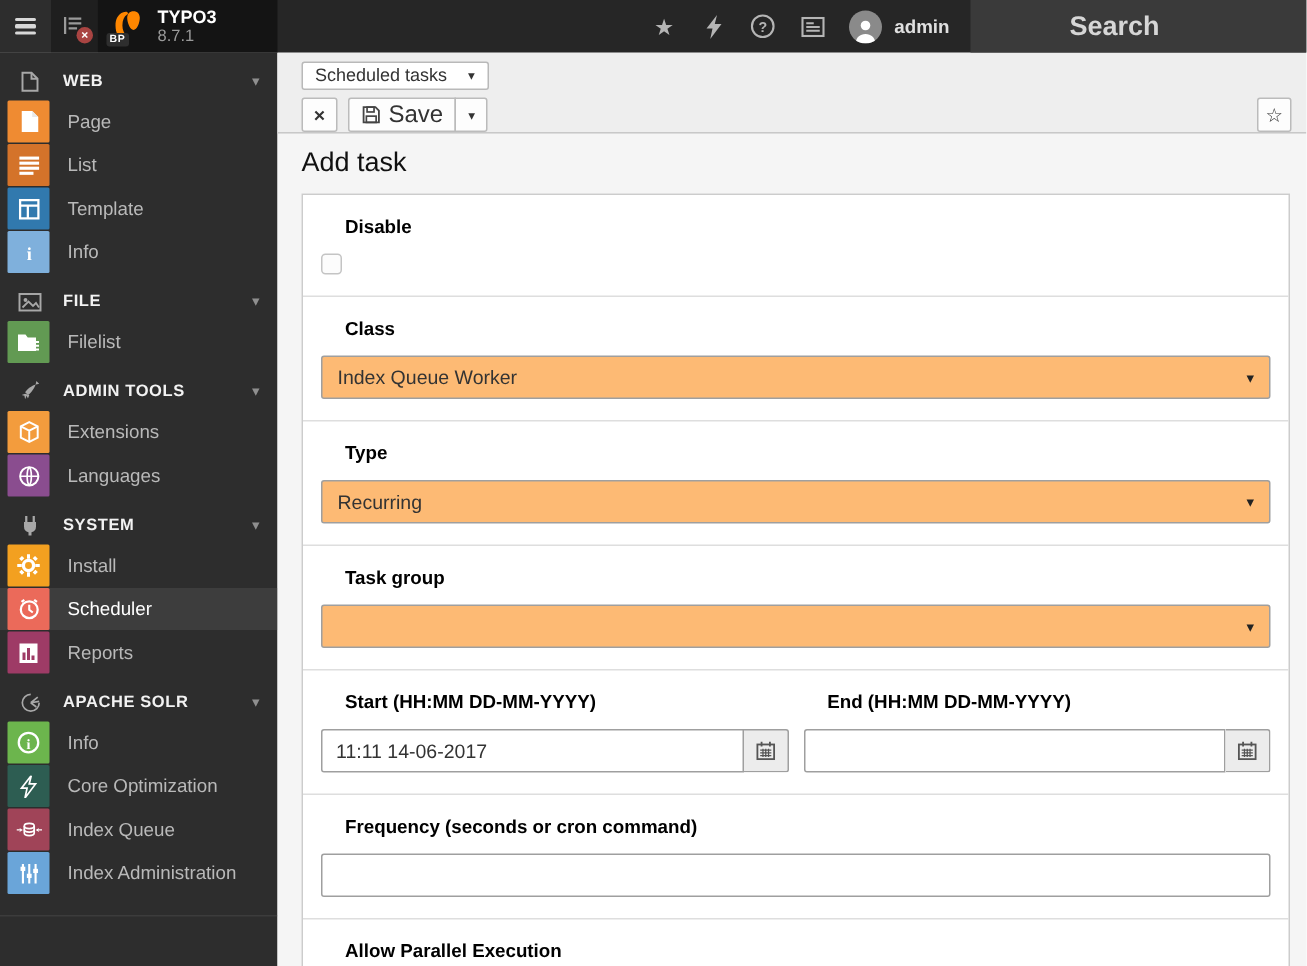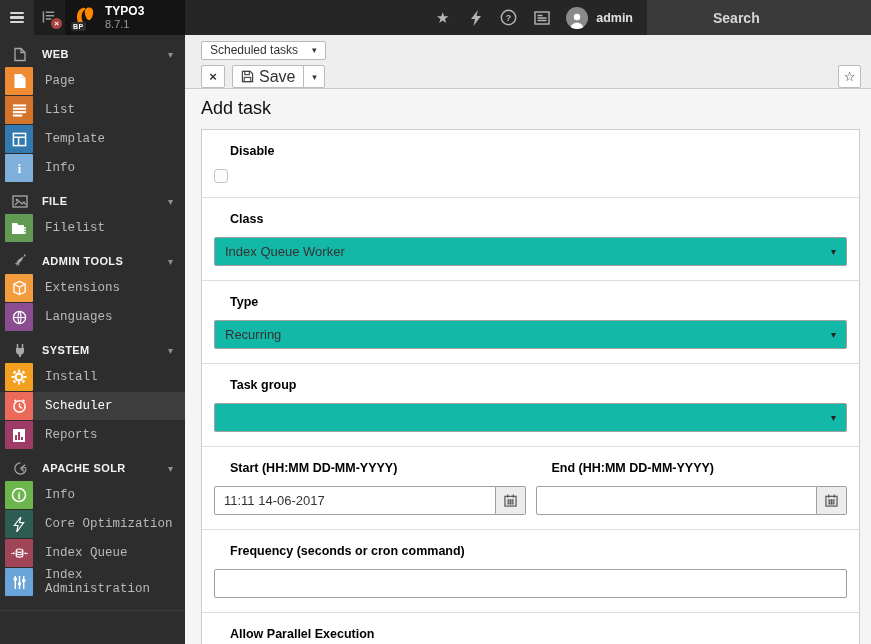--- a/index.html
+++ b/index.html
@@ -48,21 +48,21 @@
   .tb-user .avatar {
     width: 22px; height: 22px; border-radius: 50%; background: #8a8a8a; overflow: hidden;
     display: flex; align-items: flex-end; justify-content: center;
   }
   .tb-user .uname { color: #e0e0e0; font-size: 12.5px; font-weight: bold; }
   .tb-search {
     width: 224px; background: #3a3a3a; display: flex; align-items: center; padding: 0 12px; gap: 9px;
   }
   .tb-search input {
     background: transparent; border: none; outline: none; color: #fca5a5;
-    font-size: 14px; font-weight: bold; width: 150px; font-family: "Liberation Sans", sans-serif; margin-left: 45px;
+    font-size: 18px; font-weight: bold; width: 150px; font-family: "Liberation Sans", sans-serif; margin-left: 45px;
   }
   .tb-search input::placeholder { color: #d6d6d6; opacity: 1; }
 
   
   .sidebar {
     position: absolute; top: 35px; left: 0; width: 185px; bottom: 0;
     background: #2d2d2d; overflow: hidden;
   }
   .sb-section { margin-top: 6px; }
   .sb-header {
@@ -73,21 +73,21 @@
   .sb-header .caret { margin-left: auto; color: #8f8f8f; font-size: 10px; }
   .sb-item {
     height: 28px; margin-bottom: 1px; display: flex; align-items: center;
     padding-left: 5px; cursor: pointer; color: #b9b9b9;
   }
   .sb-item.active { background: #3d3d3d; color: #ffffff; }
   .sb-icon {
     width: 28px; height: 28px; border-radius: 1px; flex: 0 0 auto;
     display: flex; align-items: center; justify-content: center;
   }
-  .sb-label { font-size: 12.5px; margin-left: 12px; font-family: Liberation Mono, monospace; }
+  .sb-label { font-size: 12.5px; margin-left: 12px; }
   .sb-divider { border-top: 1px solid #3c3c3c; margin: 14px 0 0 0; }
 
   
   .main { position: absolute; top: 35px; left: 185px; right: 0; bottom: 0; background: #f5f5f5; overflow: hidden; }
   .docheader {
     height: 54px; background: #eeeeee; border-bottom: 1px solid #c8c8c8; padding: 4px 10px 0 16px;
   }
   .dh-row1 { height: 22px; display: flex; align-items: center; }
   .module-select {
     display: inline-flex; align-items: center; gap: 14px; background: #fff;
@@ -111,21 +111,21 @@
 
   .panel { background: #fff; border: 1px solid #cccccc; margin-top: 10px; margin-right: -5px; }
   .form-group { padding: 14px 12px; }
   .form-group + .form-group { border-top: 1px solid #dedede; }
   .flabel { display: block; font-size: 12.5px; font-weight: bold; color: #000; margin-bottom: 11px; padding-left: 16px; }
   .cb {
     appearance: none; -webkit-appearance: none; width: 14px; height: 14px;
     border: 1px solid #c4c4c4; border-radius: 3px; background: #fcfcfc; cursor: pointer; display: block;
   }
   .select {
-    height: 29px; border: 1px solid #9f9f9f; border-radius: 2px; background: #14b8a6;
+    height: 29px; border: 1px solid #9f9f9f; border-radius: 2px; background: #fdba74;
     display: flex; align-items: center; justify-content: space-between; padding: 0 10px;
     font-size: 13px; color: #333; cursor: pointer;
   }
   .select .sel-caret { font-size: 10px; color: #222; }
   .two-col { display: flex; gap: 10px; }
   .two-col .col { flex: 1; min-width: 0; }
   .input-group { display: flex; }
   .input-group input, .text-input {
     height: 29px; border: 1px solid #9f9f9f; border-radius: 2px; padding: 0 9px;
     font-size: 13px; color: #333; width: 100%; outline: none; background: #fff;

